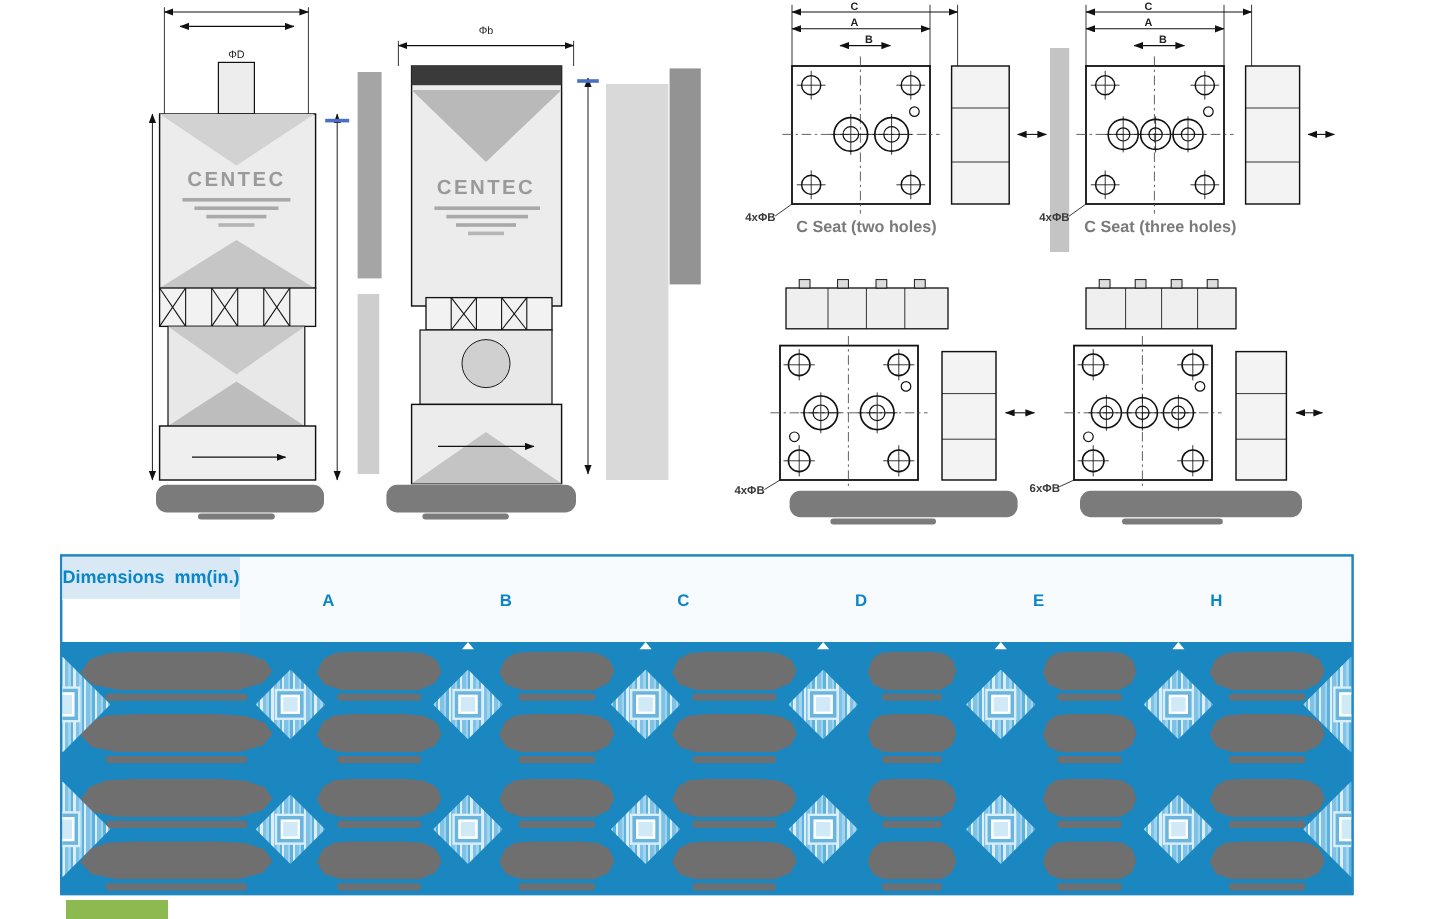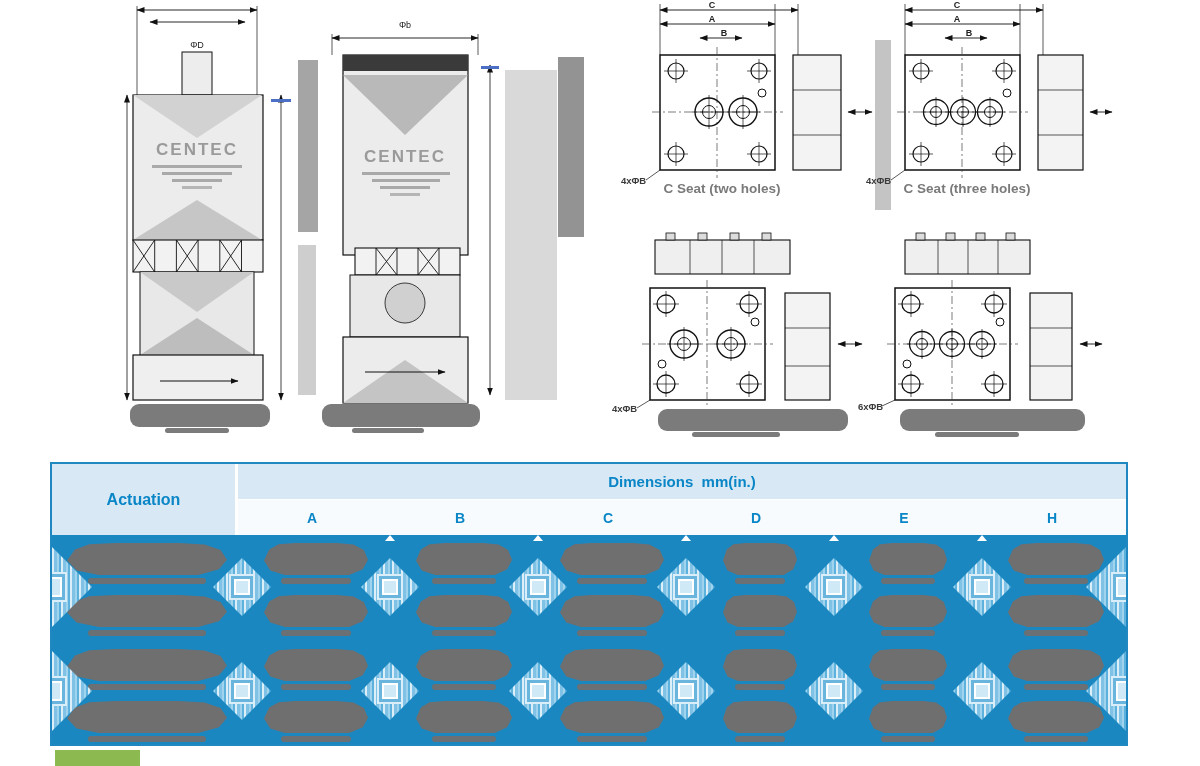--- a/index.html
+++ b/index.html
@@ -14,21 +14,21 @@
   .philabel{font-size:9px;fill:#222;}
   .note{font-size:9.5px;font-weight:bold;fill:#3a3a3a;}
   .cap{font-size:13.5px;font-weight:bold;fill:#7a7a7a;}
   .wm{font-size:17px;font-weight:bold;fill:#9a9a9a;letter-spacing:2px;}
   
   .dim-table{position:absolute;left:50px;top:462px;width:1078px;height:284px;
              border:2px solid var(--table-border);box-sizing:border-box;background:var(--body-bg);}
   .thead{display:flex;height:71px;background:#fff;}
   .act-cell{width:187px;background:var(--head-bg);display:flex;align-items:center;justify-content:center;
             font-weight:bold;font-size:16px;color:var(--head-text);border-right:3px solid #fff;}
-  .head-right{flex:1;display:flex;flex-direction:column;}
+  .head-right{flex:1;display:flex;flex-direction:row;}
   .dims-cell{height:35px;background:var(--head-bg);display:flex;align-items:center;justify-content:center;
              font-weight:bold;font-size:15px;color:var(--head-text);white-space:pre;border-bottom:1px solid #fff;}
   .col-row{flex:1;background:var(--subhead-bg);display:flex;}
   .colhead{width:148px;display:flex;align-items:center;justify-content:center;
            font-weight:bold;font-size:14px;color:var(--head-text);}
   .tbody{position:relative;height:209px;background:var(--body-bg);overflow:hidden;}
   .blob{position:absolute;height:32px;background:var(--blob);
         clip-path:polygon(0% 55%,5% 20%,14% 4%,30% 0%,70% 0%,86% 5%,96% 22%,100% 52%,95% 82%,82% 100%,20% 100%,6% 86%);}
   .subblob{position:absolute;height:6px;background:var(--blob);border-radius:3px;opacity:.95;}
   .diamond{position:absolute;clip-path:polygon(50% 0,100% 50%,50% 100%,0 50%);
@@ -271,21 +271,20 @@
       <line x1="1030" y1="366" x2="1072" y2="366" stroke="#111" stroke-width="0.7"></line>
       <line x1="1080" y1="344" x2="1102" y2="344" stroke="#111" stroke-width="0.9" marker-start="url(#mA)" marker-end="url(#mA)"></line>
       <rect x="900" y="409" width="185" height="22" rx="9" fill="#7b7b7b"></rect>
       <rect x="935" y="432" width="84" height="5" rx="2.5" fill="#7b7b7b"></rect>
     </g>
   </svg>
 
   
   <div class="dim-table">
     <div class="thead">
-      <div class="act-cell">Actuation</div>
       <div class="head-right">
         <div class="dims-cell">Dimensions  mm(in.)</div>
         <div class="col-row" id="col-row">
             <div class="colhead">A</div>
             <div class="colhead">B</div>
             <div class="colhead">C</div>
             <div class="colhead">D</div>
             <div class="colhead">E</div>
             <div class="colhead">H</div>
           </div>

